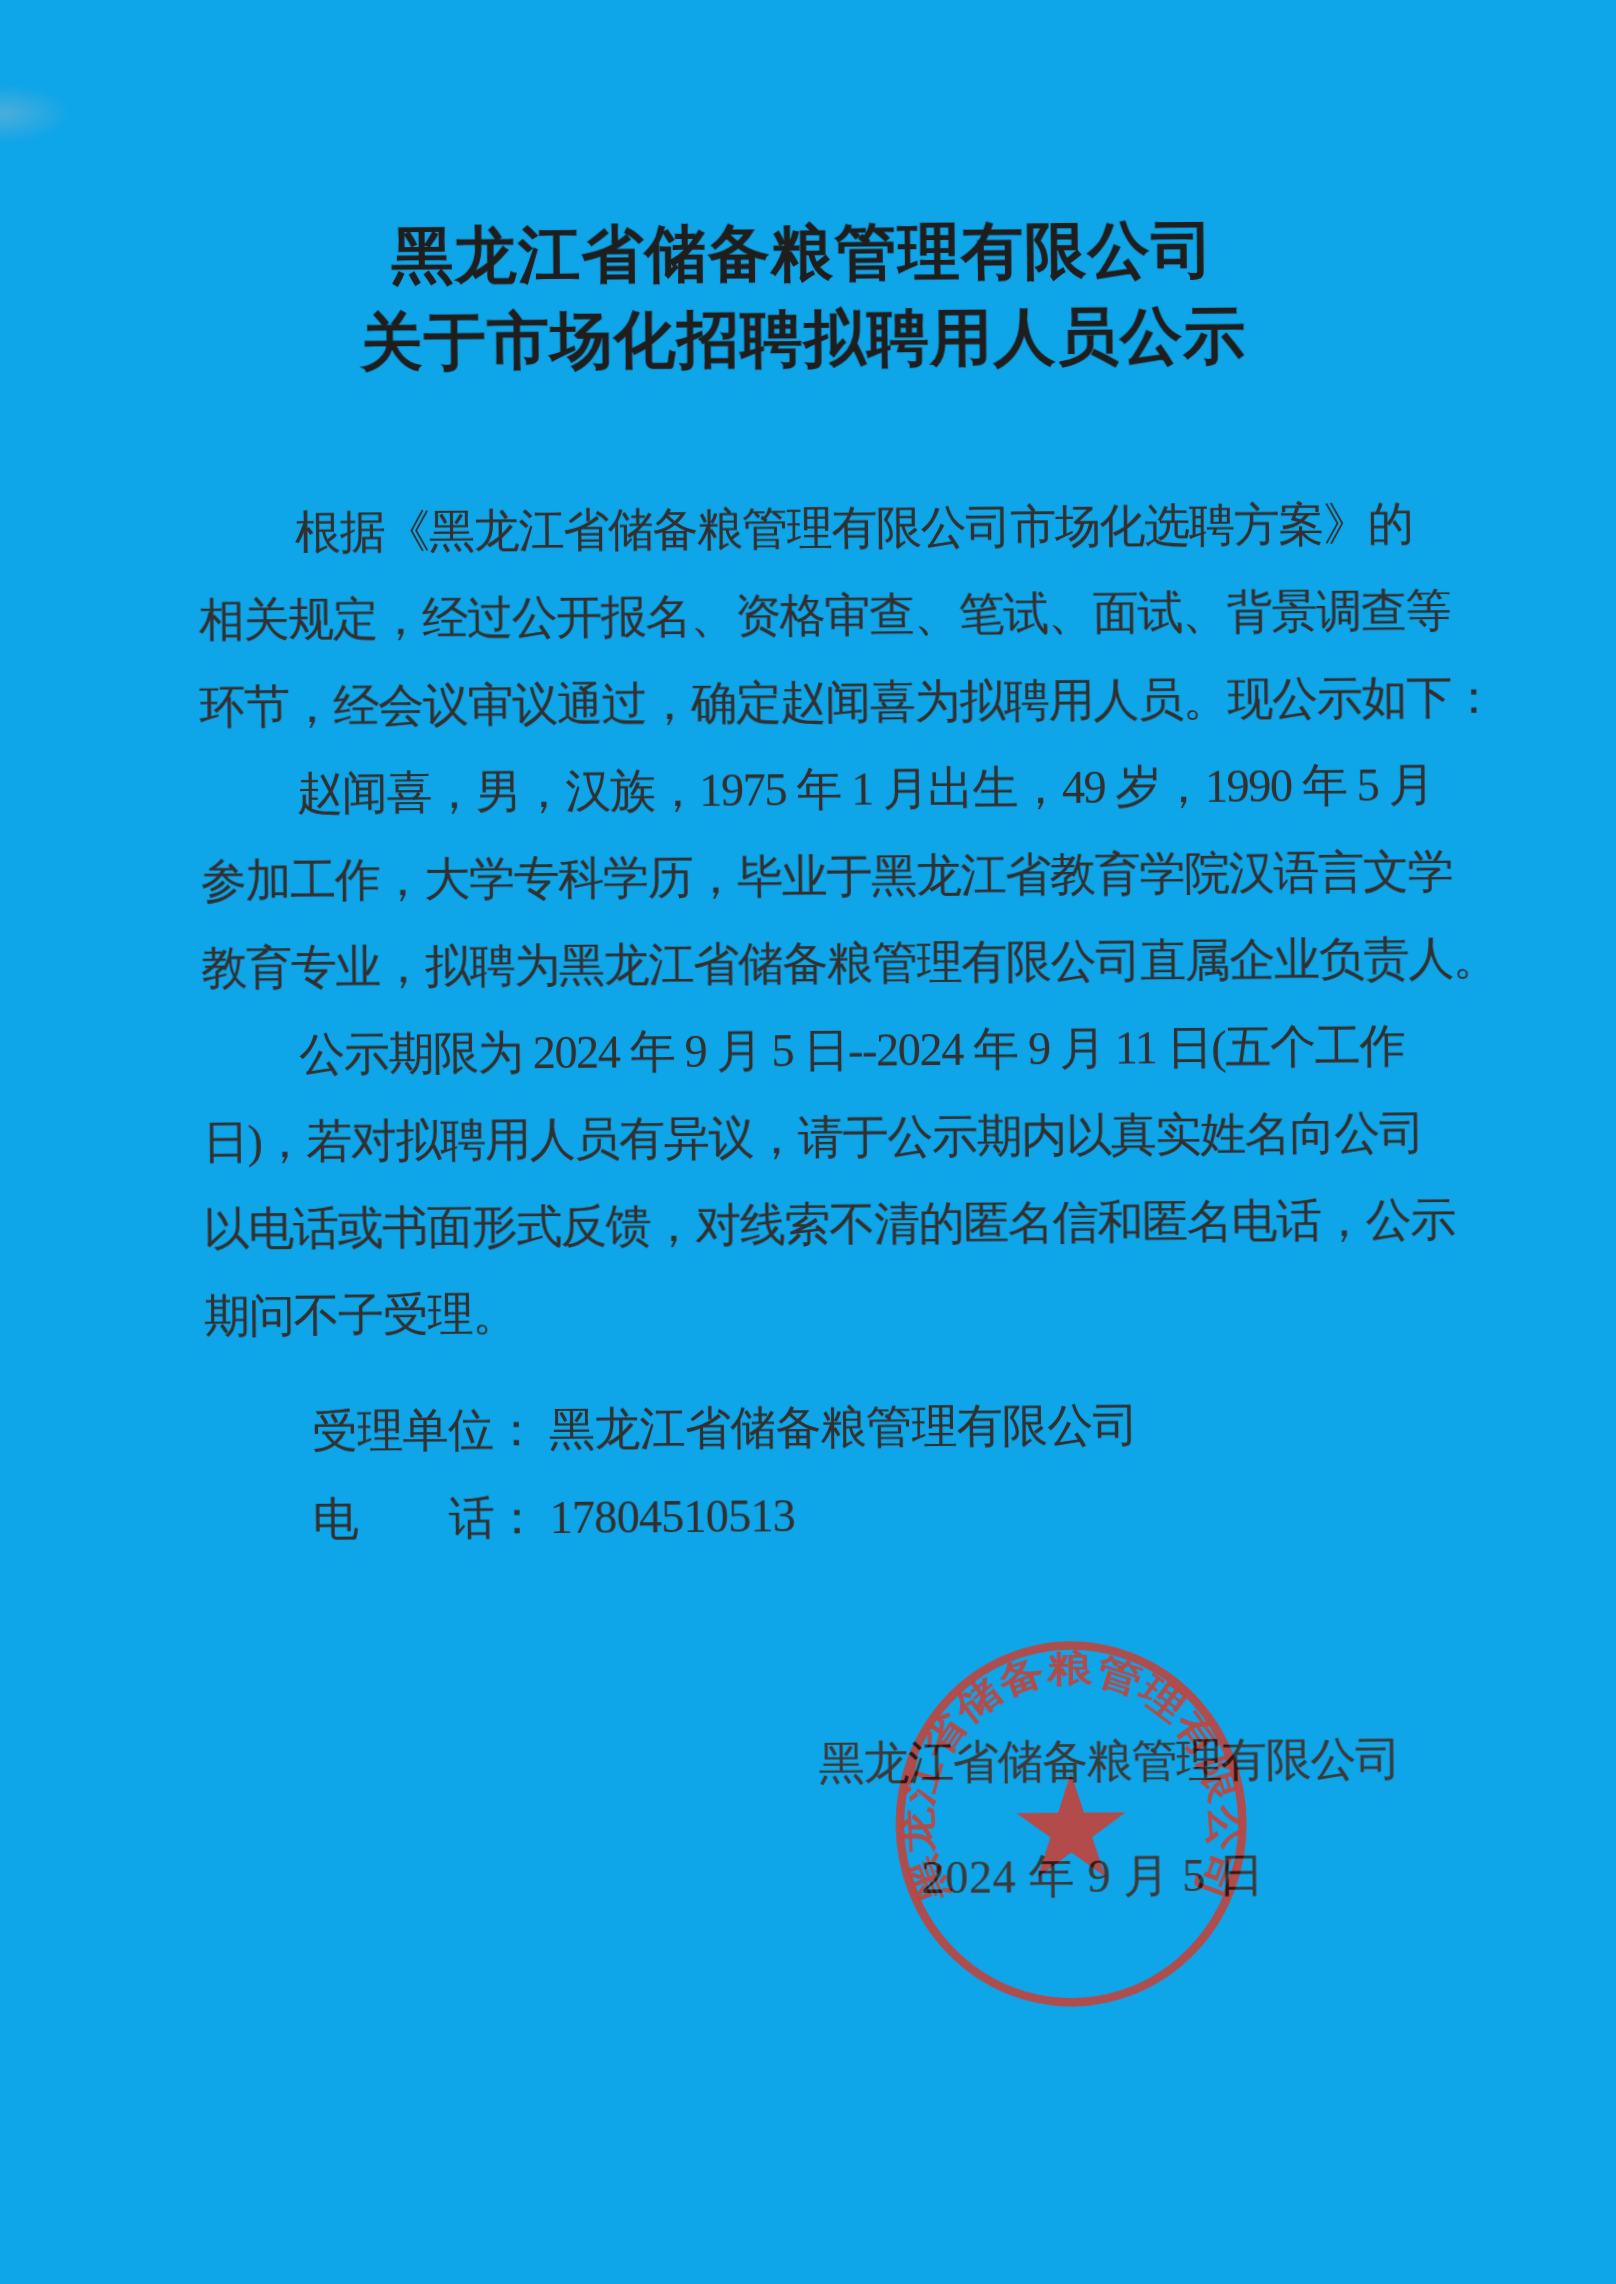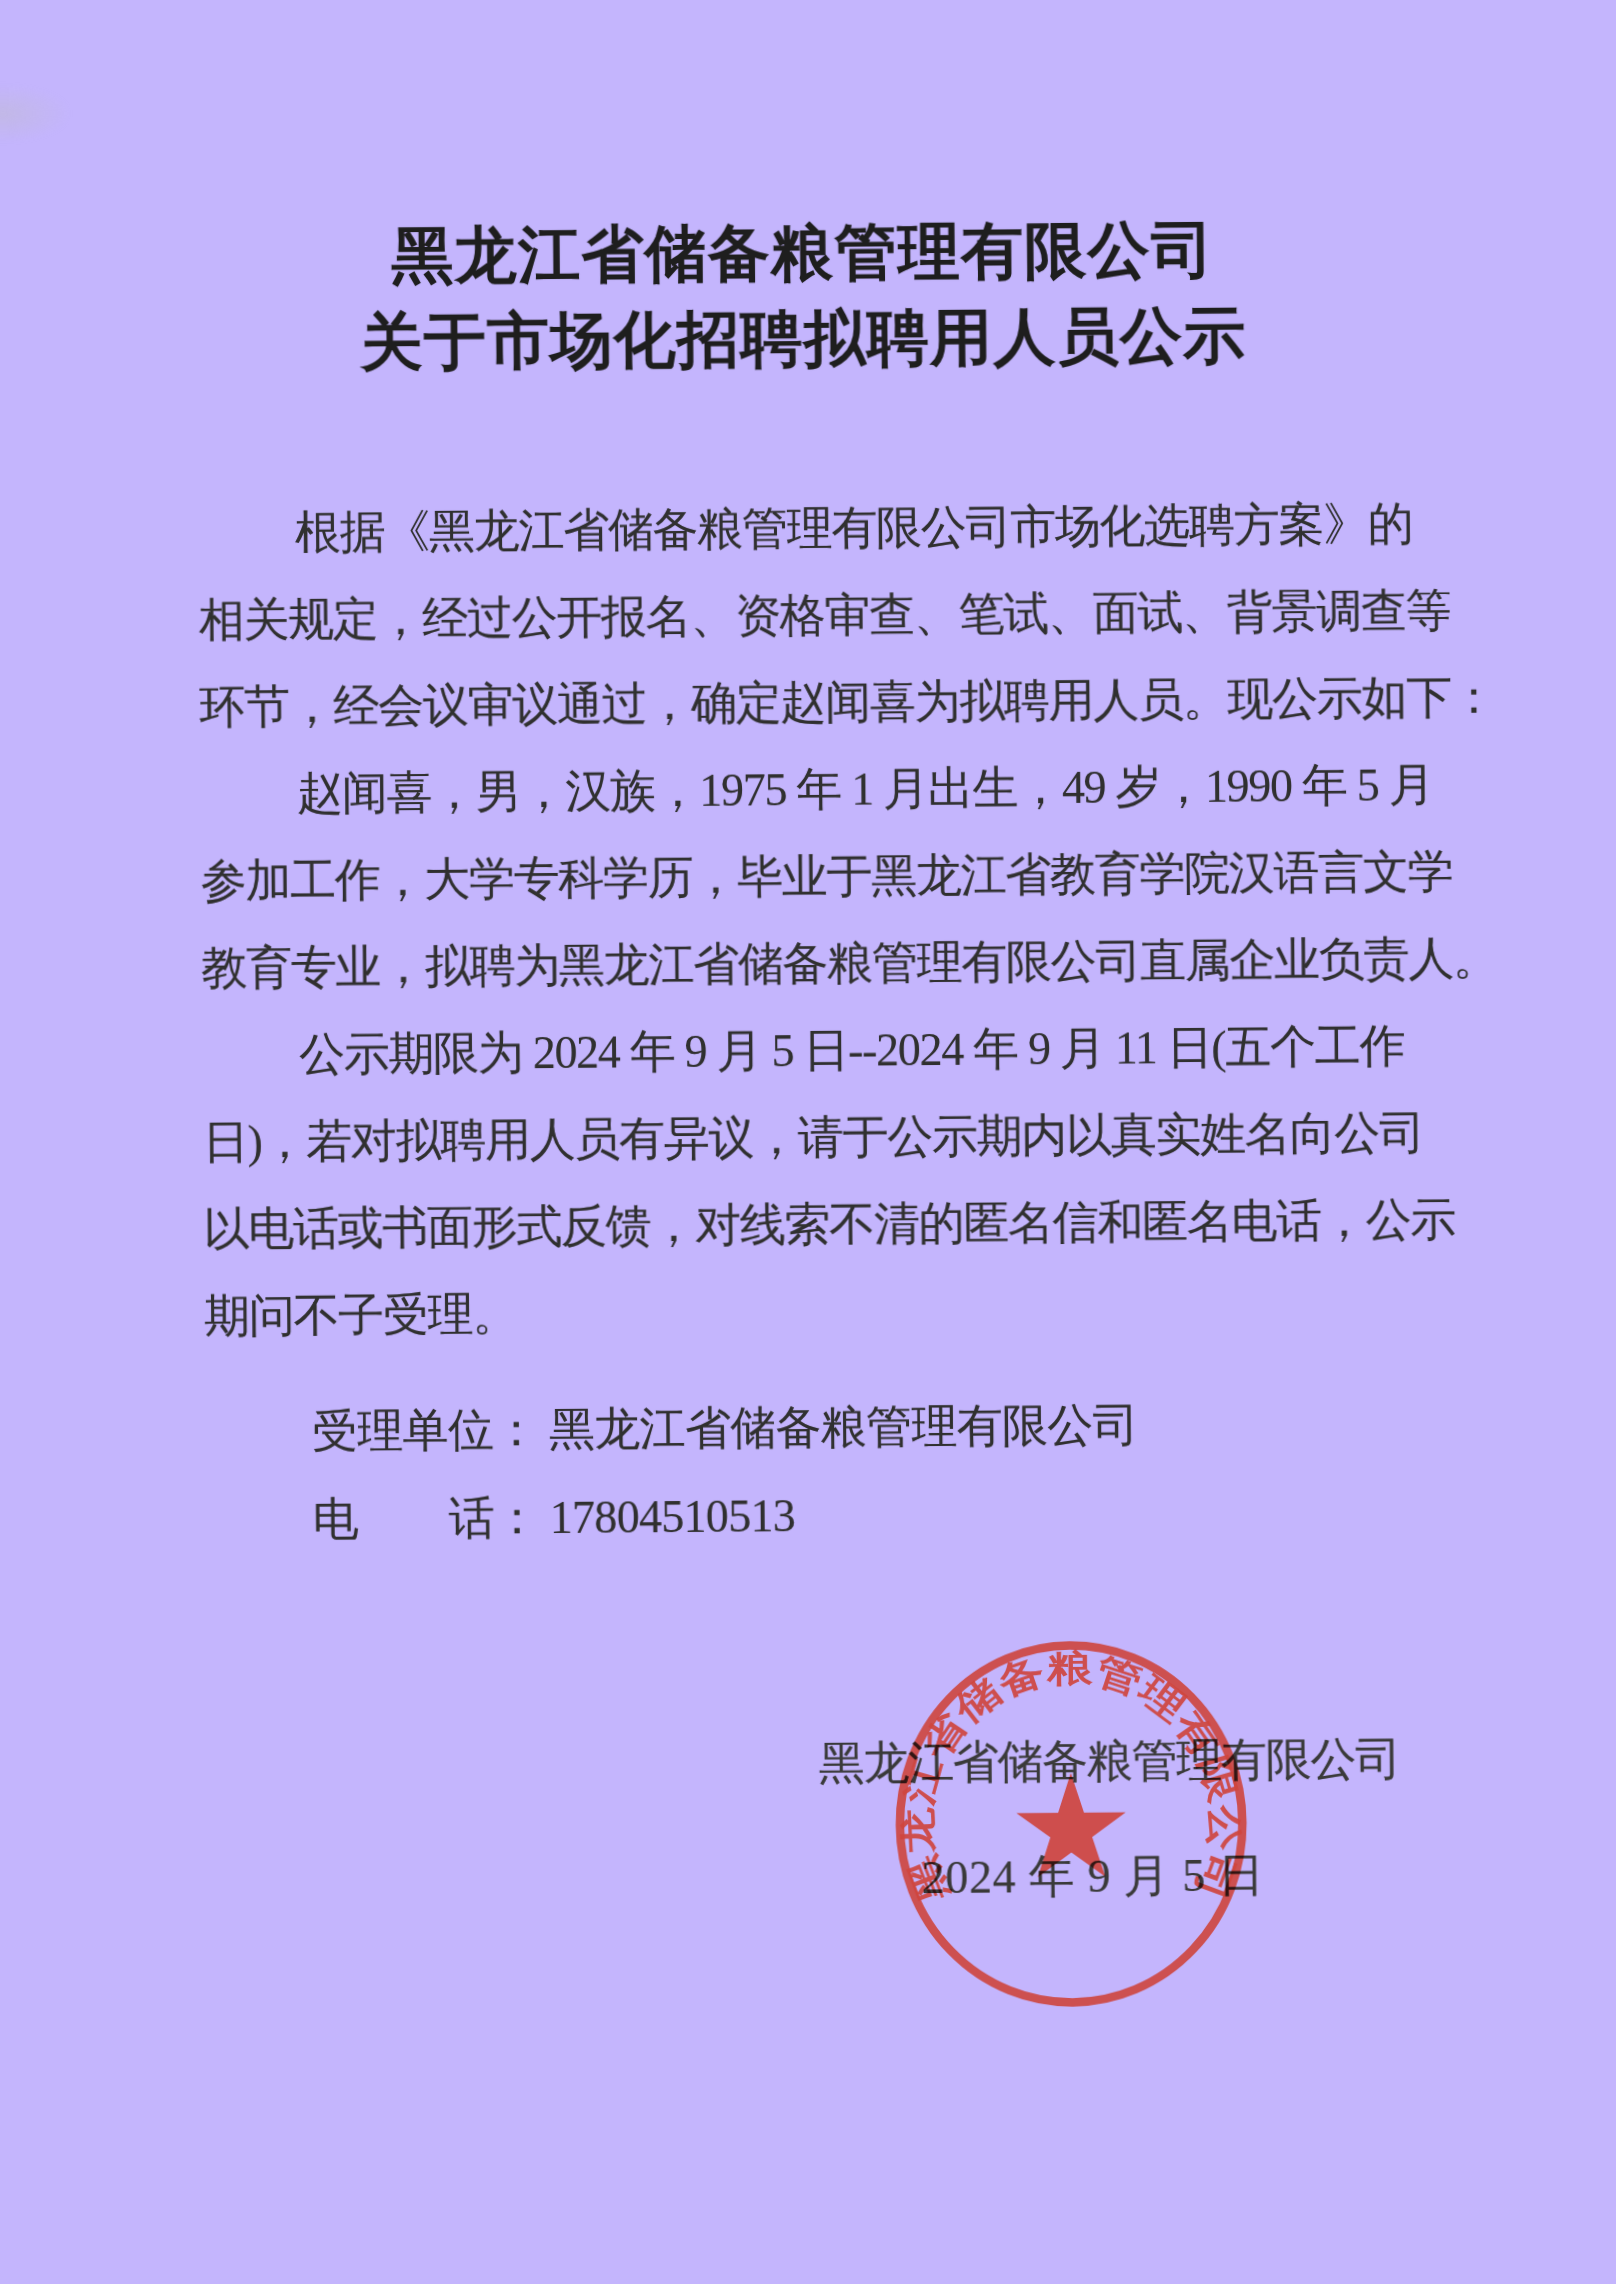--- a/index.html
+++ b/index.html
@@ -1,20 +1,20 @@
 <!DOCTYPE html>
 <html style="font-size:10.5px"><head>
 <meta charset="utf-8">
 <style>
   html, body { margin: 0; padding: 0; background: #ffffff; }
   .page {
     position: relative;
     width: 1616px;
     height: 2284px;
-    background: #c4b5fd;
+    background: #0ea5e9;
     overflow: hidden;
     font-family: "Liberation Serif", "DejaVu Serif", serif;
     color: #2e2e2e;
   }
   .scan {
     position: absolute;
     inset: 0;
     transform: rotate(-0.45deg);
     transform-origin: 50% 40%;
   }

